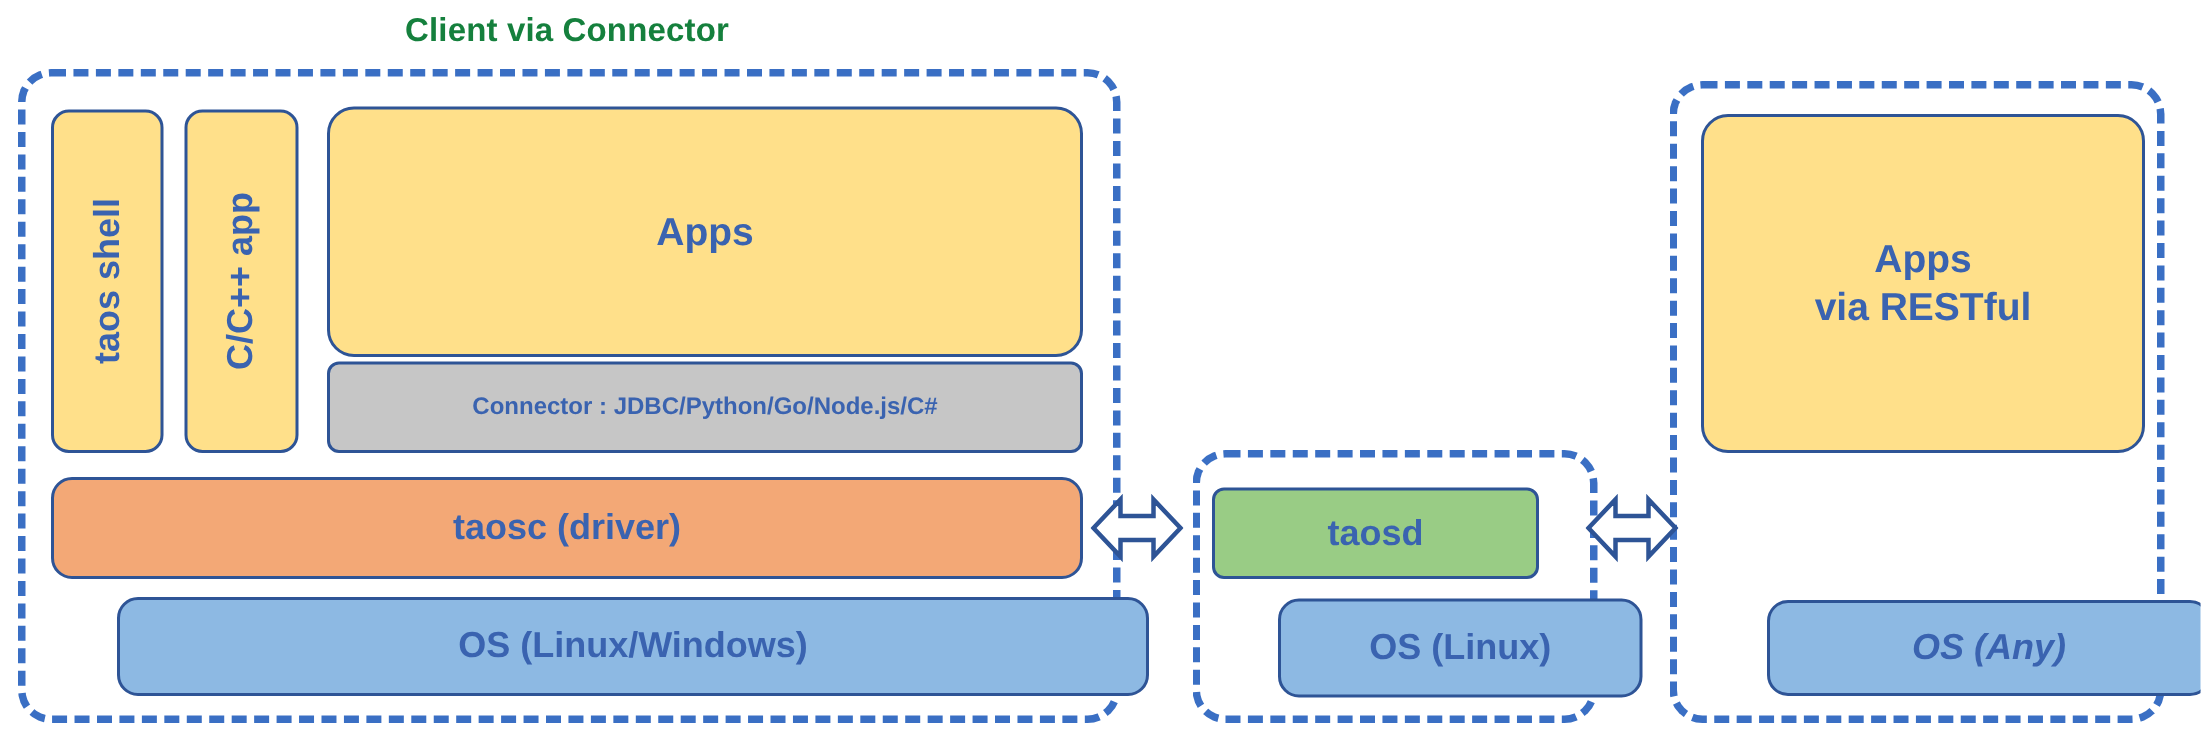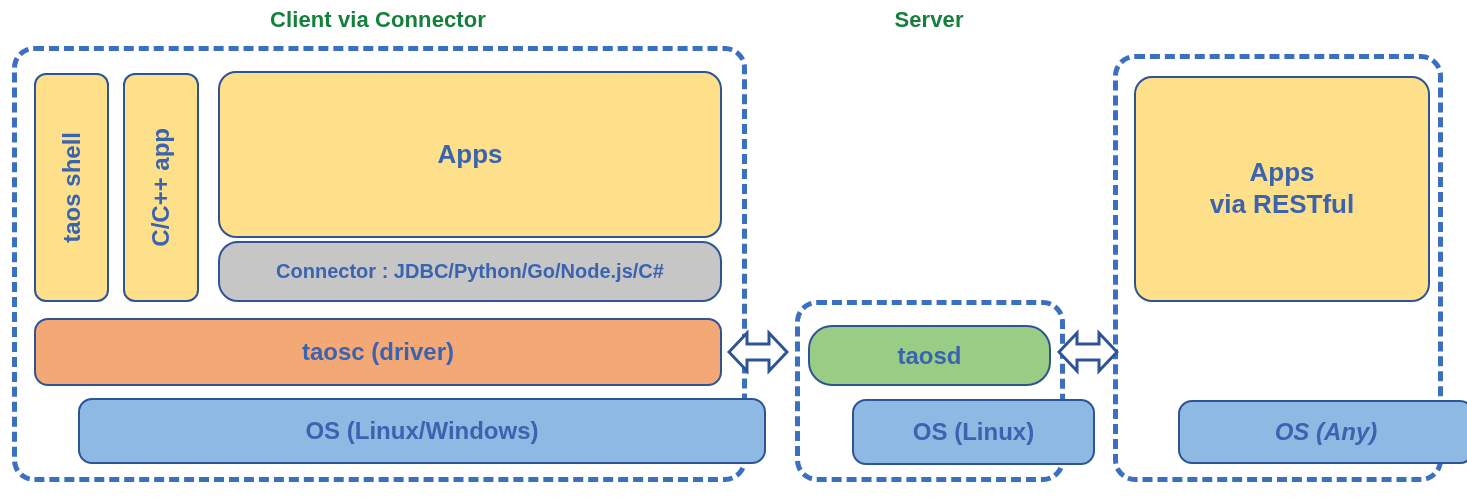--- a/index.html
+++ b/index.html
@@ -71,26 +71,26 @@
 
   .vertical {
     writing-mode: vertical-rl;
     transform: rotate(180deg);
   }
 
   
   #blk-taos-shell { left: 34px;  top: 73px;  width: 75px;  height: 229px; font-size: 24px; border-radius: 12px; }
   #blk-cpp-app    { left: 123px; top: 73px;  width: 76px;  height: 229px; font-size: 24px; border-radius: 12px; }
   #blk-apps-left  { left: 218px; top: 71px;  width: 504px; height: 167px; font-size: 26px; border-radius: 18px; }
-  #blk-connector  { left: 218px; top: 241px; width: 504px; height: 61px;  font-size: 20px; border-radius: 20px; }
+  #blk-connector  { left: 218px; top: 241px; width: 504px; height: 61px;  font-size: 16px; border-radius: 8px; }
   #blk-taosc      { left: 34px;  top: 318px; width: 688px; height: 68px;  font-size: 24px; border-radius: 14px; }
   #blk-os-left    { left: 34px;  top: 398px; width: 688px; height: 66px;  font-size: 24px; border-radius: 14px; }
 
   
-  #blk-taosd      { left: 808px; top: 325px; width: 243px; height: 61px; font-size: 24px; border-radius: 24px; }
+  #blk-taosd      { left: 808px; top: 325px; width: 218px; height: 61px; font-size: 24px; border-radius: 8px; }
   #blk-os-server  { left: 808px; top: 399px; width: 243px; height: 66px; font-size: 24px; border-radius: 14px; }
 
   
   #blk-apps-rest  { left: 1134px; top: 76px;  width: 296px; height: 226px; font-size: 26px; border-radius: 18px; }
   #blk-http       { left: 1134px; top: 327px; width: 296px; height: 60px;  font-size: 24px; border-radius: 12px; }
   #blk-os-any     { left: 1134px; top: 400px; width: 296px; height: 64px;  font-size: 24px; border-radius: 14px; font-style: italic; }
 
   
   .arrow {
     position: absolute;
@@ -101,21 +101,20 @@
   #arrow-right { left: 1057px; top: 323px; }
   .arrow svg { display: block; width: 100%; height: 100%; }
 </style>
 </head>
 <body>
 
 <div class="stage">
 
   <div class="section-title" id="title-connector">Client via Connector</div>
 
-  <div class="section-title" id="title-server">Server</div>
 
 
   <div class="group" id="group-connector"></div>
 
   <div class="group" id="group-server"></div>
 
   <div class="group" id="group-restful"></div>
 
   <div class="block yellow" id="blk-taos-shell">
     <span class="vertical">taos shell</span>

